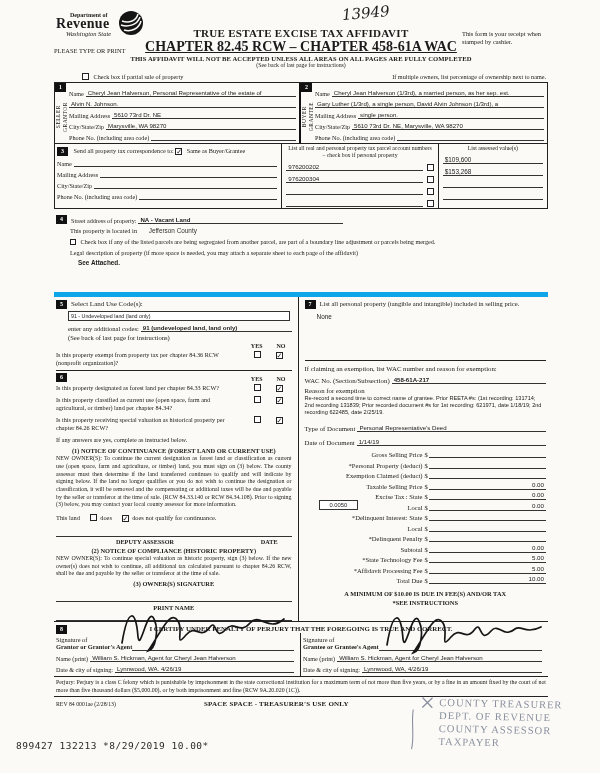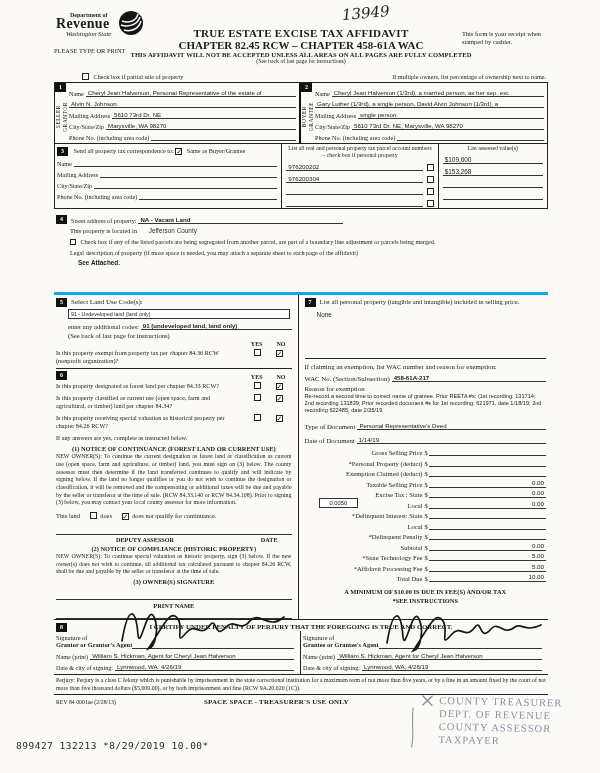--- a/index.html
+++ b/index.html
@@ -15,21 +15,21 @@
   .hdr { position:relative; height:62px; }
   .logo { position:absolute; left:2px; top:2px; width:120px; }
   .logo-dept { display:block; font-size:6px; font-weight:bold; margin-left:14px; }
   .logo-rev  { display:block; font-size:14px; font-weight:bold; letter-spacing:.3px; line-height:12px; }
   .logo-state{ display:block; font-size:6.5px; font-style:italic; margin-left:10px; }
   .logo-mark { position:absolute; left:62px; top:-2px; }
   .hand-number { position:absolute; left:288px; top:-6px; font-size:15px;
     font-style:italic; transform:rotate(-5deg); font-family:"DejaVu Serif", serif; color:#222; }
   .title-block { text-align:center; padding-top:17px; }
   .title    { font-size:11px; font-weight:bold; letter-spacing:.3px; }
-  .subtitle { font-size:11px; font-weight:bold; }
+  .subtitle { font-size:14px; font-weight:bold;text-decoration:underline; }
   .notice   { font-size:6.6px; font-weight:bold; letter-spacing:.1px; }
   .instr    { font-size:5.8px; }
   .receipt-note { position:absolute; right:0; top:20px; width:86px; font-size:6.4px; line-height:1.25; }
   .type-print { position:absolute; left:0; top:37px; font-size:6.4px; }
 
   .partial-row { display:flex; justify-content:space-between; font-size:6.2px; padding:1px 2px 2px 28px; }
   .cb { display:inline-block; width:7px; height:7px; border:1px solid #222; background:#fff;
         text-align:center; line-height:6px; font-size:7px; vertical-align:-1px; margin-right:3px; color:#111; }
   .cb-sm { width:6px; height:6px; line-height:5px; font-size:6px; }
 
@@ -66,21 +66,21 @@
   
   .sec4 { padding:4px 2px 26px 2px; }
   .s4-line { display:flex; align-items:flex-end; min-height:11px; }
   .s4-located { padding:3px 0 2px 14px; font-size:6.4px; }
   .s4-located .fillv { font-family:"Liberation Sans", sans-serif; margin-left:10px; color:#333; }
   .s4-check { padding:2px 0 2px 14px; font-size:6.2px; }
   .s4-legal { padding:2px 0 0 14px; font-size:6.2px; }
   .s4-seeattached { padding:3px 0 0 22px; font-family:"Liberation Sans", sans-serif; font-size:6.4px; font-weight:bold; }
 
   
-  .twocol { display:flex; border-top:3px solid #0ea5e9; }
+  .twocol { display:flex; border-top:5px solid #0ea5e9; }
   .colL { width:49.5%; border-right:1px solid #222; padding:2px 6px 0 2px; }
   .colR { width:50.5%; padding:2px 2px 0 6px; }
 
   .s5-title-row { display:flex; align-items:center; gap:4px; padding:1px 0 2px 0; font-size:7px; }
   .select-box { border:1px solid #333; font-family:"Liberation Sans", sans-serif; font-size:5.3px;
                 padding:1px 2px; margin:0 2px 3px 12px; background:#fff; }
   .addl-line { display:flex; align-items:flex-end; margin-left:12px; font-size:6.6px; }
   .addl-line .fval { font-weight:bold; }
   .seeback { margin-left:12px; font-size:6.6px; padding:2px 0; }
   .yn-head { display:flex; justify-content:flex-end; gap:14px; font-size:6px; font-weight:bold; padding-right:6px; }

